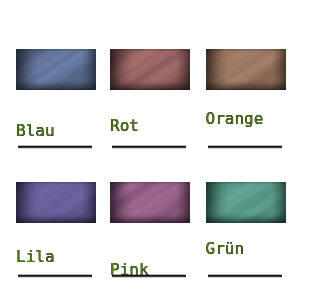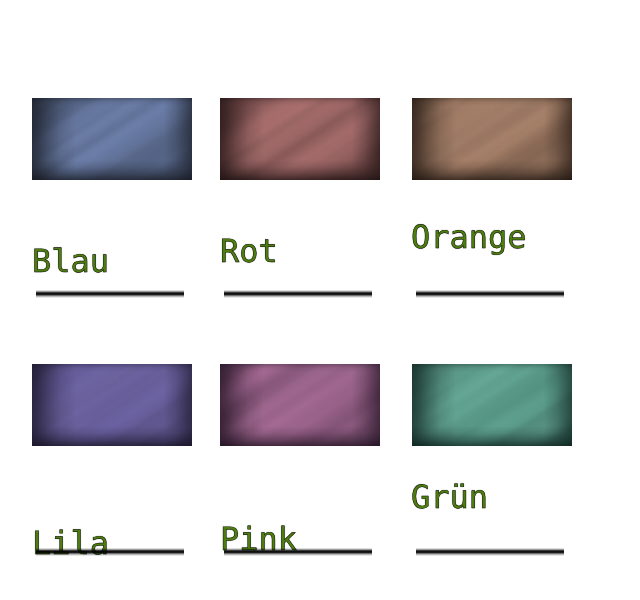--- a/index.html
+++ b/index.html
@@ -343,21 +343,21 @@
       <rect x="-40" y="-40" width="160" height="121" filter="url(#fpf3)" opacity="0.14"></rect>
     </g>
     <rect width="80" height="41" fill="url(#dgf3)"></rect>
     <rect width="80" height="4" fill="url(#etf3)"></rect>
     <rect y="31" width="80" height="10" fill="url(#ebf3)"></rect>
     <rect width="22" height="41" fill="url(#elf3)"></rect>
     <rect x="66" width="14" height="41" fill="url(#erf3)"></rect>
   </g>
 </svg>
       </div>
-      <div class="lbl" style="top:84px">Lila</div>
+      <div class="lbl" style="top:69px">Lila</div>
       <div class="rule" style="top:92px"></div>
     </div>
     <div class="cell" style="left: 110px; top: 182px;">
       <div class="sw">
         <svg width="80" height="41" viewBox="0 0 80 41">
   <defs>
     <clipPath id="cpf4">
               <rect width="80" height="41"></rect>
             </clipPath>
     <filter id="fdf4" x="-20%" y="-20%" width="140%" height="140%" color-interpolation-filters="sRGB">

